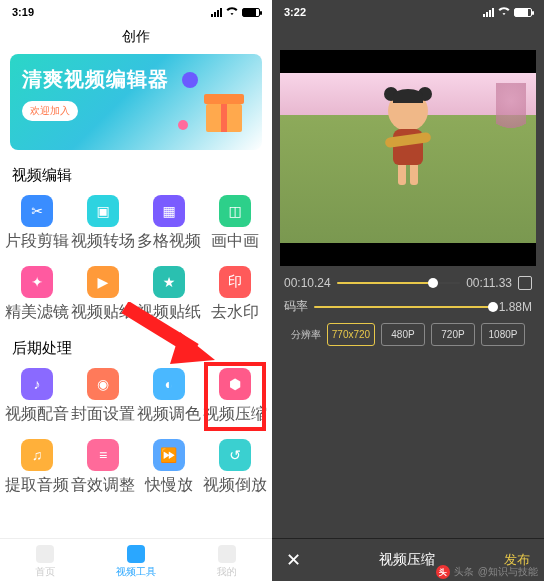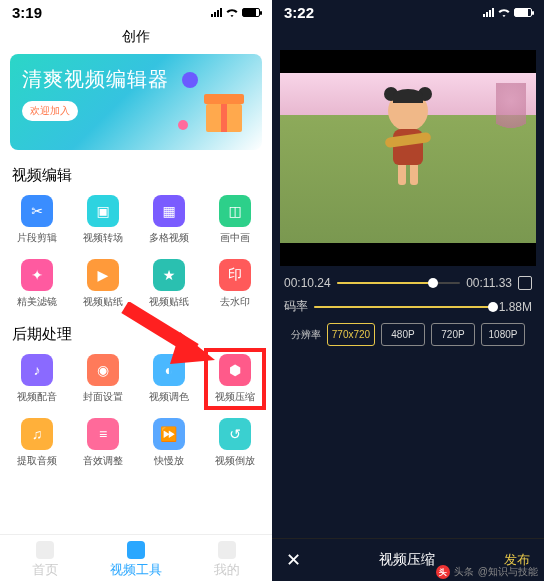--- a/index.html
+++ b/index.html
@@ -1,57 +1,57 @@
 <!DOCTYPE html>
 <html><head>
 <meta charset="utf-8">
 <style>
   * { box-sizing: border-box; margin: 0; padding: 0; }
   body { font-family: -apple-system, "PingFang SC", sans-serif; background: #eee; }
   .wrap { display: flex; width: 544px; height: 581px; background: #fff; position: relative; }
   .phone { flex: 1; display: flex; flex-direction: column; position: relative; }
   .left { background: #fff; }
-  .right { background: #0f172a; color: #fff; }
-
-  
-  .status { display: flex; justify-content: space-between; align-items: center; padding: 4px 12px; font-size: 15px; font-weight: 600; height: 24px; }
+  .right { background: #404040; color: #fff; }
+
+  
+  .status { display: flex; justify-content: space-between; align-items: center; padding: 4px 12px; font-size: 11px; font-weight: 600; height: 24px; }
   .status-r { display: flex; gap: 3px; align-items: center; }
   .bars { display: inline-flex; align-items: flex-end; gap: 1px; }
   .bars i { width: 2px; background: currentColor; display: inline-block; }
   .bars i:nth-child(1){height:3px}.bars i:nth-child(2){height:5px}.bars i:nth-child(3){height:7px}.bars i:nth-child(4){height:9px}
   .batt { width: 18px; height: 9px; border: 1px solid currentColor; border-radius: 2px; position: relative; }
   .batt::after { content:""; position:absolute; right:-3px; top:2px; width:2px; height:4px; background:currentColor; border-radius:1px; }
   .batt i { display:block; height:100%; width:80%; background:currentColor; }
 
   .left .title { text-align: center; font-size: 14px; font-weight: 500; padding: 4px 0 8px; }
 
   .banner { margin: 0 10px 10px; height: 96px; border-radius: 8px; background: linear-gradient(135deg,#2bd6c7 0%,#35c3e0 45%,#ffffff 100%); position: relative; overflow: hidden; padding: 12px; }
-  .banner-title { color:#fff; font-size: 20px; font-weight: 400; letter-spacing: 1px; }
+  .banner-title { color:#fff; font-size: 20px; font-weight: 700; letter-spacing: 1px; }
   .banner-btn { display:inline-block; margin-top:8px; background:#fff; color:#ff7a4d; font-size:10px; padding:3px 8px; border-radius:10px; }
   .gift { position:absolute; right:14px; top:14px; width:70px; height:70px; }
   .gift .box { position:absolute; width:36px; height:28px; background:#ffa94d; right:6px; bottom:6px; border-radius:2px; }
   .gift .lid { position:absolute; width:40px; height:10px; background:#ff8a3d; right:4px; bottom:34px; border-radius:2px; }
   .gift .rib { position:absolute; width:6px; height:28px; background:#ff6b4d; right:21px; bottom:6px; }
   .gift .c1 { position:absolute; width:16px; height:16px; background:#6b5bff; border-radius:50%; left:4px; top:4px; }
   .gift .c2 { position:absolute; width:10px; height:10px; background:#ff6b9d; border-radius:50%; left:0; bottom:8px; }
 
   .section { font-size: 15px; font-weight: 400; padding: 6px 12px; }
   .grid { display: grid; grid-template-columns: repeat(4,1fr); gap: 6px 0; padding: 0 4px 6px; }
   .cell { display:flex; flex-direction:column; align-items:center; gap:4px; padding:4px 0; position:relative; }
   .icon { width:32px; height:32px; border-radius:8px; display:flex; align-items:center; justify-content:center; color:#fff; font-size:14px; }
-  .cell .lbl { font-size:10px; color:#555; }
+  .cell .lbl { font-size:16px; color:#555; }
   .red-box { position:absolute; border:4px solid #ff2020; top:-2px; left:2px; right:2px; bottom:-2px; }
 
   
   .arrow { position:absolute; left:120px; top:302px; width:110px; height:70px; pointer-events:none; z-index: 5; }
   .arrow svg { width:100%; height:100%; }
 
   
   .tabbar { margin-top:auto; display:flex; border-top:1px solid #eee; padding:6px 0 2px; }
-  .tabbar .tab { flex:1; display:flex; flex-direction:column; align-items:center; font-size:13px; color:#ccc; gap:2px; }
+  .tabbar .tab { flex:1; display:flex; flex-direction:column; align-items:center; font-size:10px; color:#ccc; gap:2px; }
   .tabbar .tab.active { color:#2aa7ff; }
   .tabbar .tic { width:18px; height:18px; border-radius:4px; background:currentColor; opacity:.35; }
   .tabbar .tab.active .tic { opacity:1; background:#2aa7ff; }
 
   
   .vid-frame { margin: 26px 8px 0; height: 216px; background:#000; display:flex; align-items:center; justify-content:center; }
   .vid { width: 100%; height: 170px; background: linear-gradient(180deg,#f8d5e8 0%, #e8b8d0 25%, #8daa5a 25%, #7a9850 100%); position:relative; overflow:hidden; }
   .char { position:absolute; left:50%; top:18px; transform:translateX(-50%); width:54px; }
   .head { width:40px; height:40px; background:#f0b888; border-radius:50%; margin:0 auto; position:relative; }
   .hair1 { position:absolute; width:14px; height:14px; background:#2a2a2a; border-radius:50%; top:-4px; left:-4px; }

